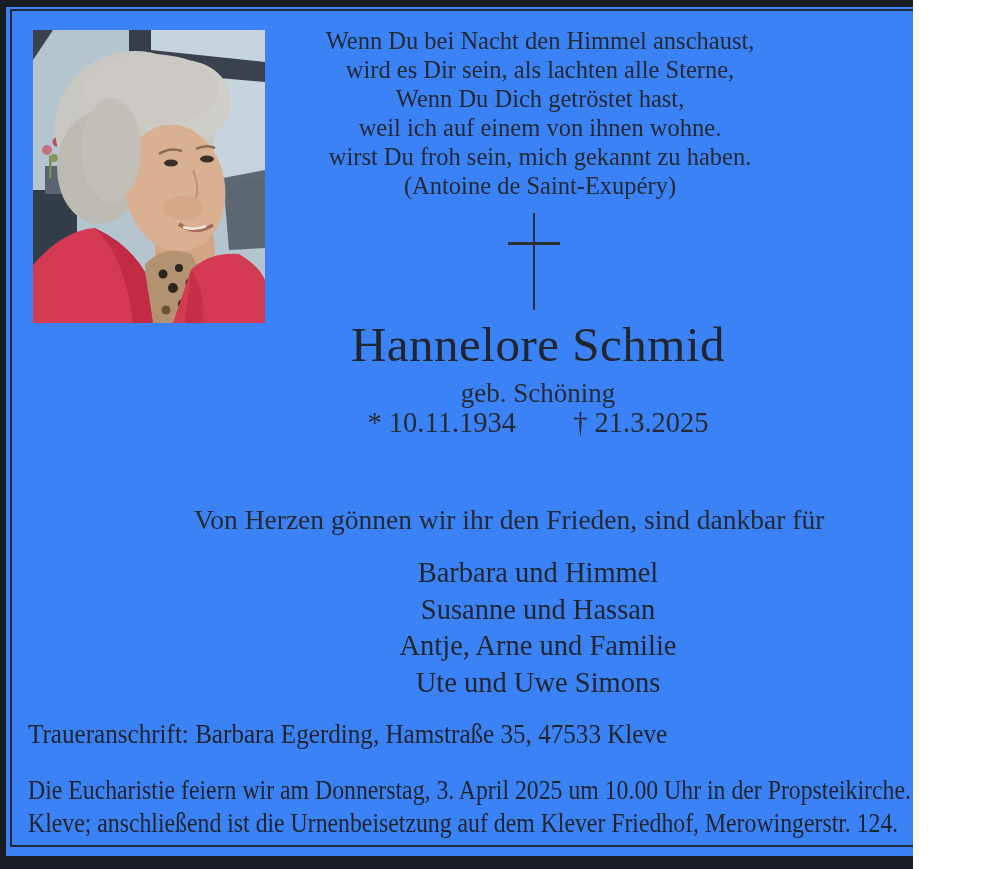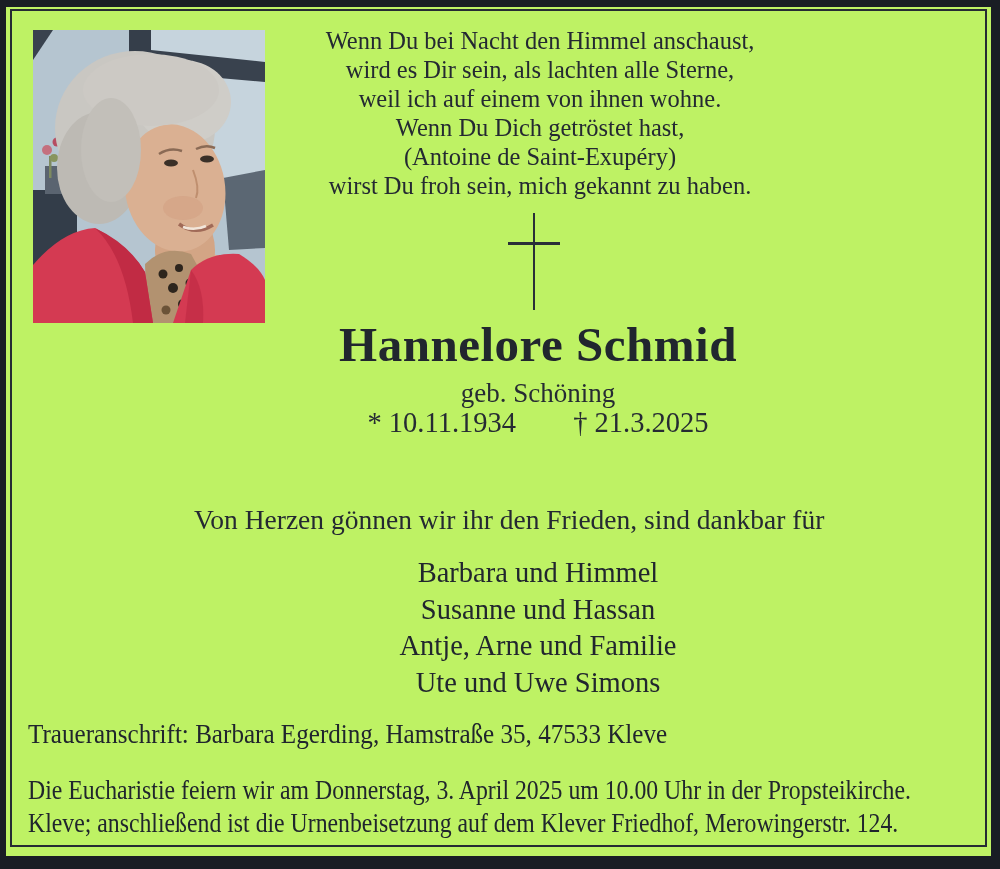--- a/index.html
+++ b/index.html
@@ -2,23 +2,23 @@
 <html><head>
 <meta charset="utf-8">
 <style>
   html, body {
     margin: 0;
     padding: 0;
     background: #ffffff;
   }
   .page {
     position: relative;
-    width: 1000px;
+    width: 913px;
     height: 869px;
-    background: #bef264;
+    background: #3b82f6;
     font-family: "Liberation Serif", "DejaVu Serif", serif;
     color: #262b33;
     overflow: hidden;
   }
   
   .frame-bar { position: absolute; background: #191d24; }
   .frame-top    { left: 0; top: 0; width: 1000px; height: 7px; }
   .frame-bottom { left: 0; top: 856px; width: 1000px; height: 13px; }
   .frame-left   { left: 0; top: 0; width: 6px; height: 869px; }
   .frame-right  { left: 991px; top: 0; width: 9px; height: 869px; }
@@ -43,21 +43,21 @@
     white-space: nowrap;
   }
   
   .cross { position: absolute; left: 508px; top: 213px; width: 52px; height: 97px; }
   .cross .v { position: absolute; left: 24.5px; top: 0; width: 2.5px; height: 97px; background: #2a2f38; }
   .cross .h { position: absolute; left: 0; top: 29px; width: 52px; height: 2.5px; background: #2a2f38; }
   
   .name {
     position: absolute; left: 76px; top: 316px; width: 924px;
     text-align: center;
-    font-size: 49px; font-weight: bold; letter-spacing: 0.5px;
+    font-size: 49px; font-weight: normal; letter-spacing: 0.5px;
     color: #21262e;
     white-space: nowrap;
   }
   .maiden {
     position: absolute; left: 76px; top: 378px; width: 924px;
     text-align: center; font-size: 27px; white-space: nowrap;
   }
   .dates {
     position: absolute; left: 76px; top: 407px; width: 924px;
     text-align: center; font-size: 28.5px; white-space: nowrap;
@@ -159,24 +159,24 @@
       <path d="M0,293 L0,235 Q30,200 62,198 Q96,216 112,242 L120,293 Z" fill="#d43a52"></path>
       <path d="M62,198 Q92,226 100,293 L120,293 L112,242 Q96,214 62,198 Z" fill="#c12b44"></path>
       <path d="M140,293 L158,240 Q176,222 206,224 Q226,236 232,250 L232,293 Z" fill="#d43a52"></path>
       <path d="M158,240 Q172,258 170,293 L152,293 Z" fill="#c12b44" opacity="0.7"></path>
     </svg>
   </div>
 
   <div class="poem">
     <div>Wenn Du bei Nacht den Himmel anschaust,</div>
     <div>wird es Dir sein, als lachten alle Sterne,</div>
+    <div>Wenn Du Dich getröstet hast,</div>
     <div>weil ich auf einem von ihnen wohne.</div>
-    <div>Wenn Du Dich getröstet hast,</div>
+    <div>wirst Du froh sein, mich gekannt zu haben.</div>
     <div>(Antoine de Saint-Exupéry)</div>
-    <div>wirst Du froh sein, mich gekannt zu haben.</div>
   </div>
 
   <div class="cross">
     <div class="v"></div>
     <div class="h"></div>
   </div>
 
   <div class="name">Hannelore Schmid</div>
   <div class="maiden">geb. Schöning</div>
   <div class="dates">

